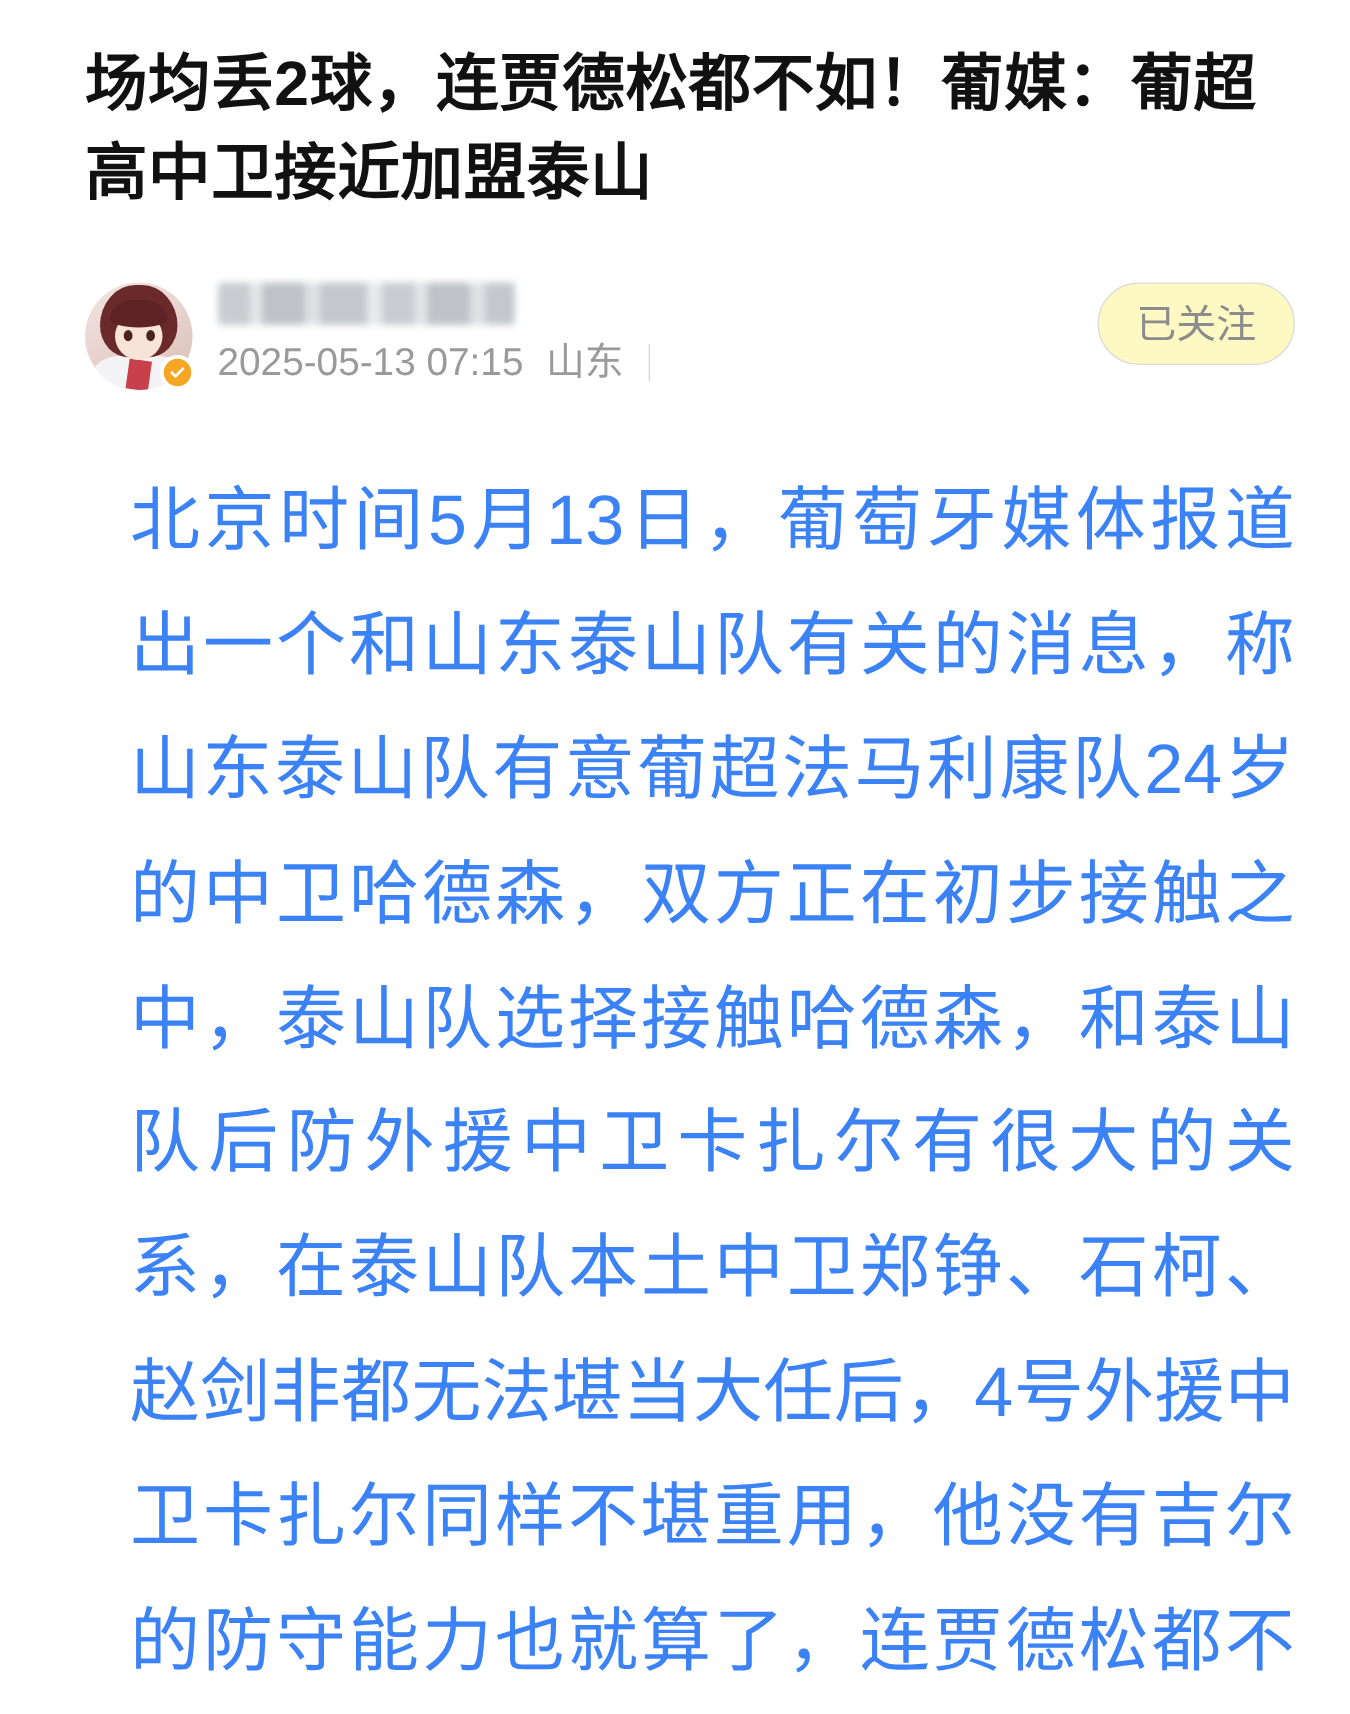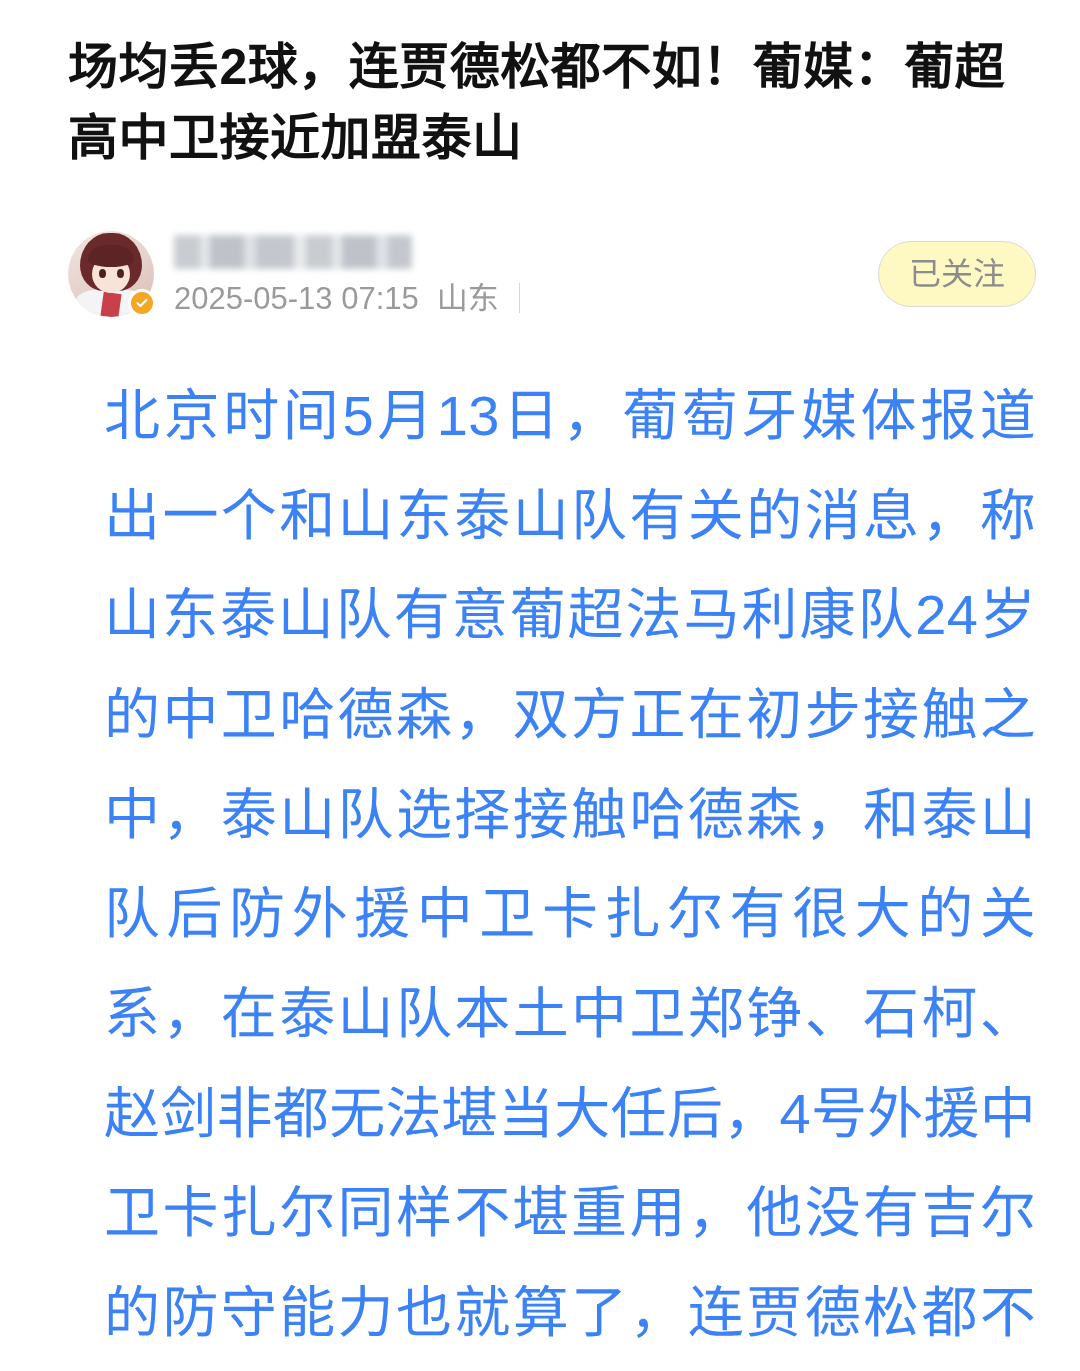--- a/index.html
+++ b/index.html
@@ -27,21 +27,21 @@
     font-weight: bold;
     letter-spacing: 0.5px;
     color: #111111;
     margin: 10px 0 0 0;
     padding: 0;
   }
 
   
   .meta-row {
     display: flex;
-    align-items: center;
+    align-items: flex-start;
     margin-top: 52px;
     min-height: 96px;
   }
   .avatar-wrap {
     position: relative;
     width: 86px;
     height: 86px;
     flex: 0 0 86px;
     margin-right: 20px;
   }

